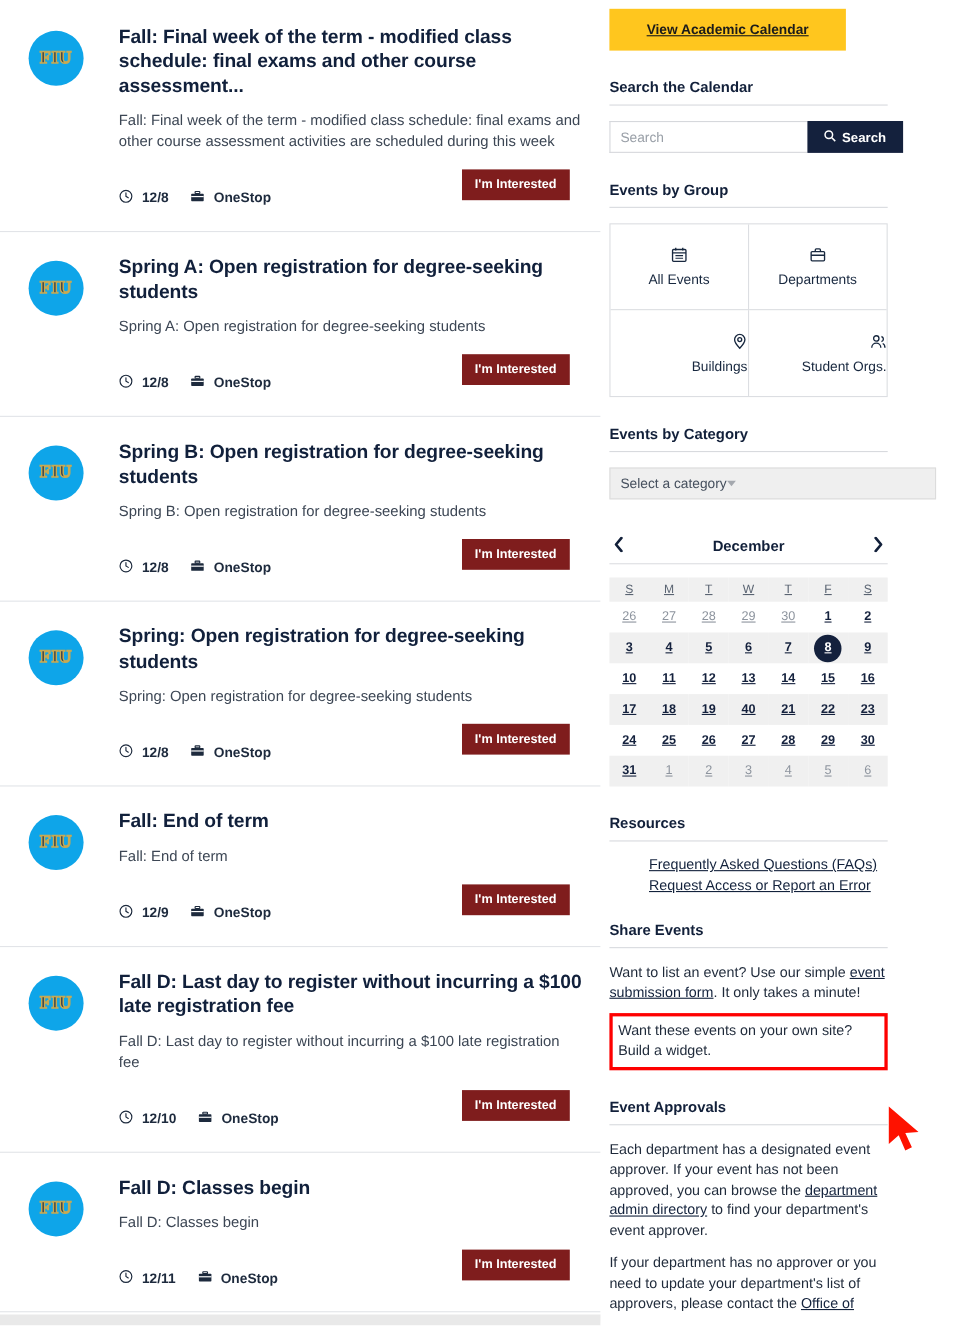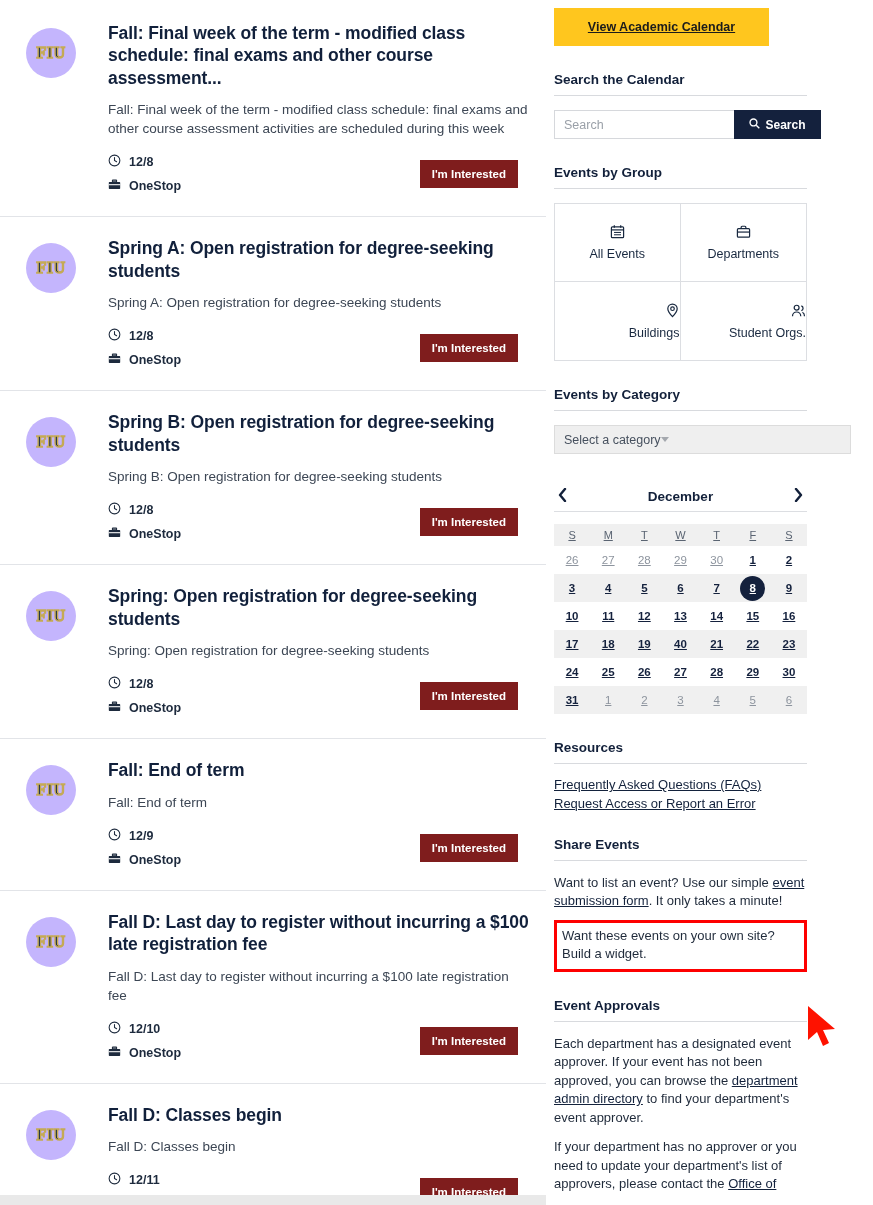--- a/index.html
+++ b/index.html
@@ -32,21 +32,21 @@
     border-bottom: 1px solid #e2e4e8;
     align-items: flex-start;
   }
   .event-card:first-child { border-top: none; padding-top: 22px; }
 
   .fiu-logo {
     flex: 0 0 50px;
     width: 50px;
     height: 50px;
     border-radius: 50%;
-    background: #c4b5fd;
+    background: #0ea5e9;
     margin: 6px 32px 0 10px;
     position: relative;
     display: flex;
     align-items: center;
     justify-content: center;
   }
   .fiu-logo span {
     font-family: "Liberation Serif", serif;
     font-weight: bold;
     font-size: 16px;
@@ -69,21 +69,21 @@
     font-size: 13.5px;
     line-height: 1.42;
     color: #3c4654;
   }
   .event-footer {
     margin-top: 16px;
     display: flex;
     align-items: flex-end;
     justify-content: space-between;
   }
-  .event-meta { display: flex; flex-direction: column; gap: 8px; }
+  .event-meta { display: flex; flex-direction: row; gap: 20px; }
   .meta-row {
     display: flex;
     align-items: center;
     gap: 8px;
     font-size: 12.5px;
     font-weight: bold;
     color: #1d2a3d;
   }
   .meta-row svg { flex: 0 0 13px; }
   .interested-btn {
@@ -230,21 +230,21 @@
     display: inline-flex;
     align-items: center;
     justify-content: center;
     width: 25px;
     height: 25px;
     border-radius: 50%;
     background: #14213d;
     color: #fff;
   }
 
-  .link-list { margin-top: 13px; display: flex; flex-direction: column; gap: 4px; }
+  .link-list { margin-top: 13px; display: flex; flex-direction: column; gap: 4px; margin-left: 36px; }
   .side-link {
     font-size: 13px;
     color: #13223c;
     text-decoration: underline;
     cursor: pointer;
   }
   .side-para {
     margin-top: 13px;
     font-size: 13px;
     line-height: 1.42;

